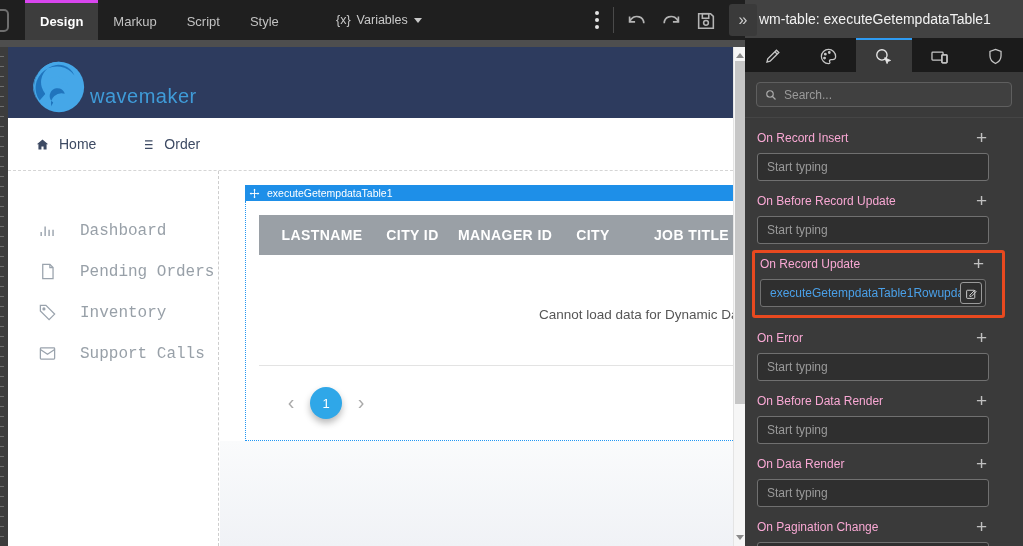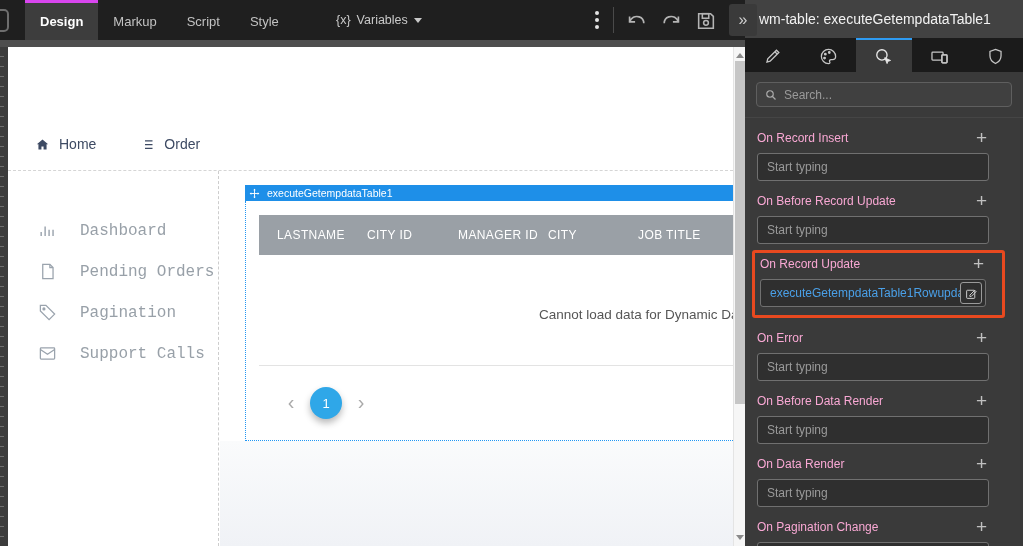--- a/index.html
+++ b/index.html
@@ -63,22 +63,22 @@
                 background:linear-gradient(#fafbfc, #f0f2f6); }
 
   .widget-bar { position:absolute; left:25px; top:14px; right:0; height:16px; background:#1e8fe8;
                 display:flex; align-items:center; gap:7px; padding-left:4px; }
   .widget-bar svg { width:11px; height:11px; color:#ffffff; }
   .widget-bar-label { color:#ffffff; font-size:10.5px; }
   .widget-body { position:absolute; left:25px; top:30px; right:-2px; height:240px; background:#ffffff;
                  border-left:1px dotted #2196f3; border-bottom:1px dotted #2196f3; overflow:hidden; }
   .tbl-header { position:absolute; left:13px; top:14px; right:0; height:40px; background:#9aa0a6;
                 display:flex; align-items:center; padding-left:18px; overflow:hidden; }
-  .tbl-col { color:#ffffff; font-size:12px; font-weight:normal; letter-spacing:0.4px; white-space:nowrap;
-             flex:0 0 auto; }
+  .tbl-col { color:#ffffff; font-size:14px; font-weight:bold; letter-spacing:0.4px; white-space:nowrap;
+             flex:0 0 auto;text-align:center; }
   .tbl-col:nth-child(1){ width:90px; } .tbl-col:nth-child(2){ width:91px; }
   .tbl-col:nth-child(3){ width:90px; } .tbl-col:nth-child(4){ width:90px; }
   .tbl-col:nth-child(5){ width:107px; } .tbl-col:nth-child(6){ width:60px; }
   .tbl-empty-msg { position:absolute; left:293px; top:106px; color:#565656; font-size:13.5px; white-space:nowrap; }
   .tbl-footline { position:absolute; left:13px; right:0; top:164px; border-top:1px solid #e3e3e3; }
   .pager { position:absolute; left:13px; right:0; top:164px; height:76px; display:flex;
            align-items:center; padding-left:25px; gap:12px; }
   .pg-chev { color:#a9a9a9; font-size:20px; width:14px; text-align:center; line-height:1; padding-bottom:3px; }
   .pg-circle { width:32px; height:32px; border-radius:50%; background:#2fa7e8; color:#ffffff;
                font-size:13px; display:flex; align-items:center; justify-content:center;
@@ -171,20 +171,30 @@
       </svg>
     </div>
   </div>
   <div class="expand-btn">»</div>
   <div class="tb-strip"></div>
 
   <div class="canvas">
     <div class="ruler"></div>
     <div class="page">
 
+      <div class="page-header">
+        <svg class="logo-wave" viewBox="0 0 60 60">
+          <circle cx="30" cy="30" r="26" fill="#45a7e8"></circle>
+          <path d="M30 4a26 26 0 00-22 40 22 22 0 0136-28A26 26 0 0030 4z" fill="#45a7e8"></path>
+          <path d="M10 44a22 22 0 0136-26 18 18 0 10-30 19z" fill="#1c6fb8" opacity="0.9"></path>
+          <path d="M16 48a17 17 0 0124-20 13 13 0 10-21 14z" fill="#45a7e8"></path>
+          <path d="M22 50a11 11 0 0114-13 8 8 0 10-12 9z" fill="#1c6fb8" opacity="0.9"></path>
+        </svg>
+        <span class="logo-text">wavemaker</span>
+      </div>
 
       <div class="page-nav">
           <div class="nav-item">
             <svg viewBox="0 0 24 24" fill="currentColor">
               <path d="M3 11.5L12 4l9 7.5h-2.5V20h-4.8v-5h-3.4v5H5.5v-8.5z"></path>
             </svg>
             <span>Home</span>
           </div>
           <div class="nav-item">
             <svg viewBox="0 0 24 24" fill="none" stroke="currentColor" stroke-width="2">
@@ -208,21 +218,21 @@
                 <path d="M6 3h9l4 4v14H6z"></path>
                 <path d="M15 3v4h4"></path>
               </svg>
               <span class="side-label">Pending Orders</span>
             </div>
             <div class="side-item">
               <svg viewBox="0 0 24 24" fill="none" stroke="currentColor" stroke-width="1.6">
                 <path d="M3 10V3h7l11 11-7 7z"></path>
                 <circle cx="7.5" cy="7.5" r="1.2" fill="currentColor"></circle>
               </svg>
-              <span class="side-label">Pagination</span>
+              <span class="side-label">Inventory</span>
             </div>
             <div class="side-item">
               <svg viewBox="0 0 24 24" fill="none" stroke="currentColor" stroke-width="1.6">
                 <rect x="3" y="5" width="18" height="14" rx="1"></rect>
                 <path d="M3 7l9 6 9-6"></path>
               </svg>
               <span class="side-label">Support Calls</span>
             </div>
           </div>
 

